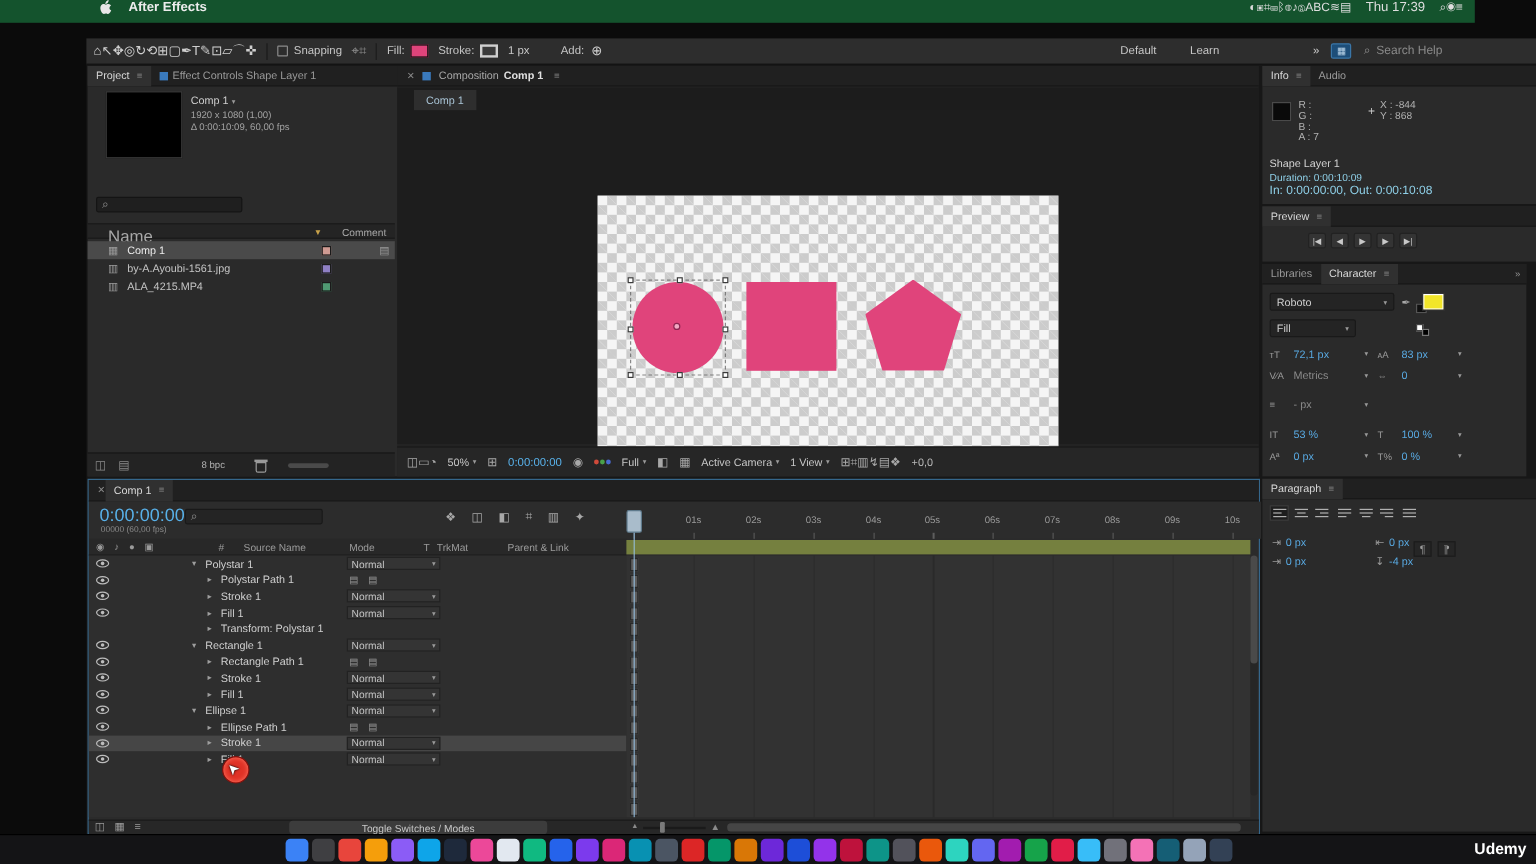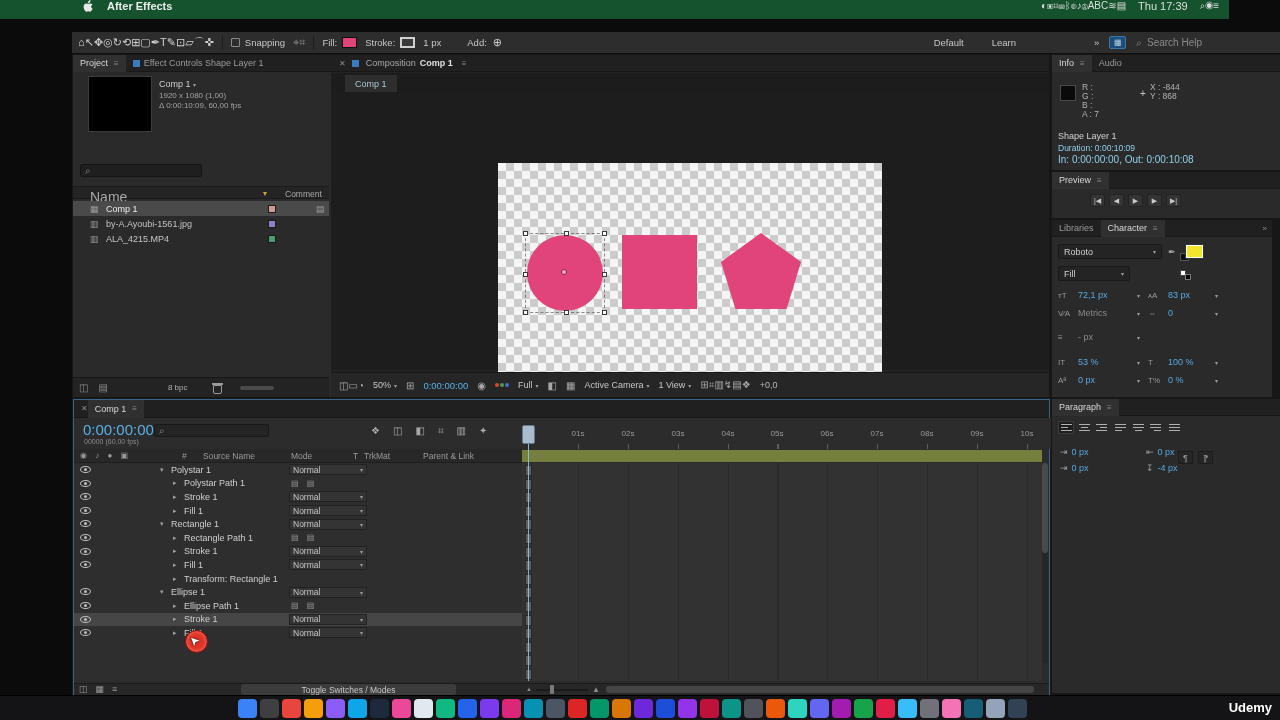--- a/index.html
+++ b/index.html
@@ -534,20 +534,26 @@
           <span class="tl-arrow" style="margin-left: 99px;">▸</span>
           <span class="tl-name">Fill 1</span>
 
           <div class="tl-mode">
             <span>Normal</span>
             <span class="dd" style="margin-left:auto">▾</span>
           </div>
 
         </div>
 
+        <div class="tlrow">
+
+          <span class="tl-arrow" style="margin-left: 99px;">▸</span>
+          <span class="tl-name">Transform: Polystar 1</span>
+
+        </div>
 
         <div class="tlrow">
           <span class="tl-eye"></span>
           <span class="tl-arrow" style="margin-left: 86px;">▾</span>
           <span class="tl-name">Rectangle 1</span>
 
           <div class="tl-mode">
             <span>Normal</span>
             <span class="dd" style="margin-left:auto">▾</span>
           </div>
@@ -579,26 +585,20 @@
           <span class="tl-arrow" style="margin-left: 99px;">▸</span>
           <span class="tl-name">Fill 1</span>
 
           <div class="tl-mode">
             <span>Normal</span>
             <span class="dd" style="margin-left:auto">▾</span>
           </div>
 
         </div>
 
-        <div class="tlrow">
-
-          <span class="tl-arrow" style="margin-left: 99px;">▸</span>
-          <span class="tl-name">Transform: Rectangle 1</span>
-
-        </div>
 
         <div class="tlrow">
           <span class="tl-eye"></span>
           <span class="tl-arrow" style="margin-left: 86px;">▾</span>
           <span class="tl-name">Ellipse 1</span>
 
           <div class="tl-mode">
             <span>Normal</span>
             <span class="dd" style="margin-left:auto">▾</span>
           </div>

